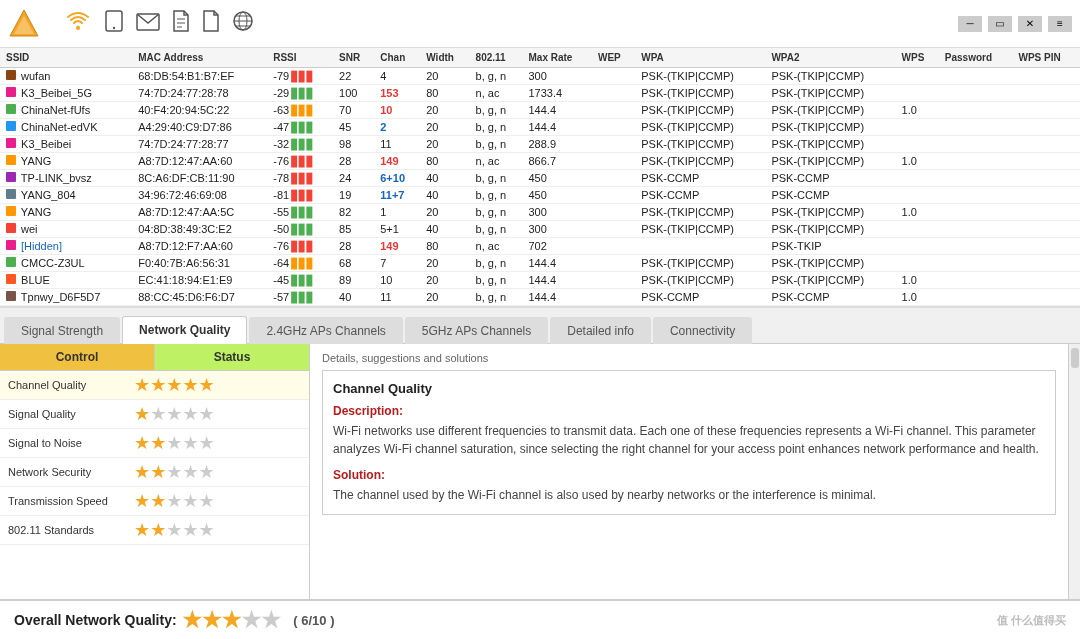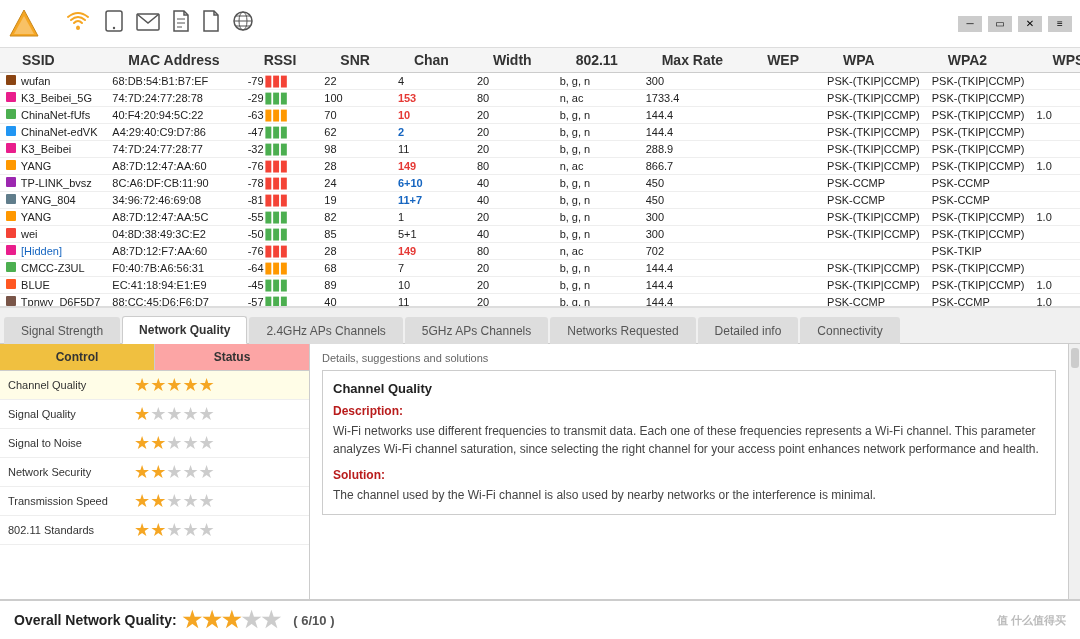--- a/index.html
+++ b/index.html
@@ -19,22 +19,22 @@
     .win-btn { width: 24px; height: 16px; background: #ccc; cursor: pointer; display: flex; align-items: center; justify-content: center; font-size: 10px; }
 
     
     #network-table-container {
       background: white; border-bottom: 2px solid #ddd;
       height: 260px; overflow-y: auto;
     }
     table { width: 100%; border-collapse: collapse; }
     thead tr { background: #f5f5f5; }
     thead th {
-      padding: 4px 22px; text-align: left; font-weight: 600;
-      border-bottom: 1px solid #ccc; color: #333; font-size: 14px;
+      padding: 4px 6px; text-align: left; font-weight: 600;
+      border-bottom: 1px solid #ccc; color: #333; font-size: 10px;
       white-space: nowrap; position: sticky; top: 0; background: #f5f5f5; z-index: 1;
     }
     tbody tr { border-bottom: 1px solid #eee; }
     tbody td { padding: 2px 6px; font-size: 11px; white-space: nowrap; color: #222; }
     .color-dot { width: 10px; height: 10px; display: inline-block; border-radius: 1px; margin-right: 2px; }
     .chan-highlight { color: #e53935; font-weight: 600; }
     .chan-blue { color: #1565c0; font-weight: 600; }
 
     
     #tabs-row {
@@ -59,21 +59,21 @@
 
     
     #left-panel { width: 310px; border-right: 1px solid #ccc; overflow-y: auto; flex-shrink: 0; }
     .panel-header-row {
       display: flex; background: #f5f5f5; border-bottom: 1px solid #ccc;
     }
     .panel-header-cell {
       flex: 1; padding: 6px 8px; font-weight: 700; font-size: 12px; text-align: center; color: #333;
     }
     .panel-header-cell.control-col { background: #f0c040; border-right: 1px solid #ccc; }
-    .panel-header-cell.status-col { background: #fca5a5; }
+    .panel-header-cell.status-col { background: #bef264; }
 
     .quality-row {
       display: flex; align-items: center; border-bottom: 1px solid #eee; padding: 3px 0;
     }
     .quality-row.active-row { background: #fffde7; }
     .quality-label { width: 130px; padding: 0 8px; font-size: 11px; color: #333; }
     .stars { display: flex; align-items: center; padding: 0 4px; }
     .star { font-size: 18px; }
     .star.filled { color: #f5a623; }
     .star.empty { color: #ccc; }
@@ -256,21 +256,21 @@
     <td></td>
     <td></td>
   </tr>
         <tr>
     <td>
       <span class="color-dot" style="background:#2196f3;"></span>
       <span style="">ChinaNet-edVK</span>
     </td>
     <td>A4:29:40:C9:D7:86</td>
     <td>-47<span class="rssi-bar">▊▊▊</span></td>
-    <td>62</td>
+    <td>45</td>
     <td><span class="chan-blue">2</span></td>
     <td>20</td>
     <td>b, g, n</td>
     <td>144.4</td>
     <td></td>
     <td>PSK-(TKIP|CCMP)</td>
     <td>PSK-(TKIP|CCMP)</td>
     <td></td>
     <td></td>
     <td></td>
@@ -467,21 +467,20 @@
   </tr>
       </tbody>
   </table>
 </div>
 
 <div id="tabs-row">
 <div class="tab">Signal Strength</div>
     <div class="tab active">Network Quality</div>
     <div class="tab">2.4GHz APs Channels</div>
     <div class="tab">5GHz APs Channels</div>
-    <div class="tab">Networks Requested</div>
     <div class="tab">Detailed info</div>
     <div class="tab">Connectivity</div>
   </div>
 
 <div id="bottom-panel">
 
   <div id="left-panel">
     <div class="panel-header-row">
       <div class="panel-header-cell control-col">Control</div>
       <div class="panel-header-cell status-col">Status</div>

